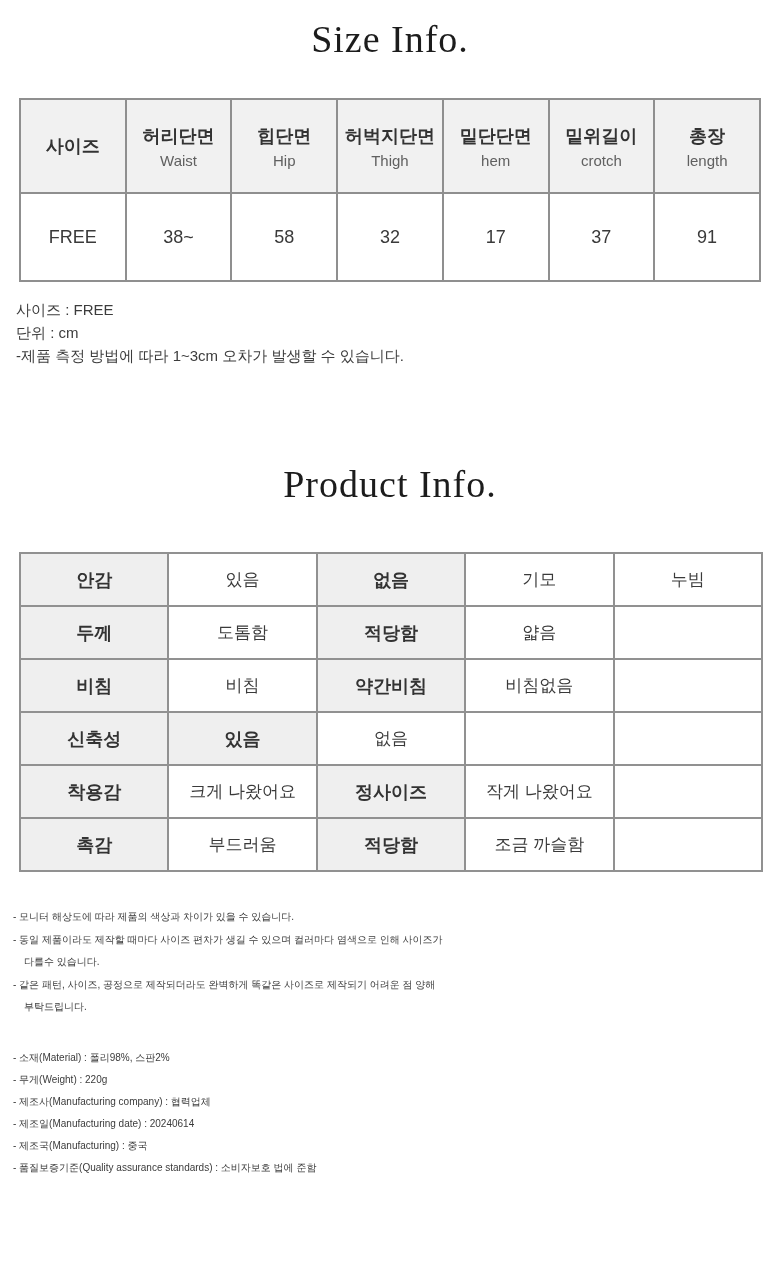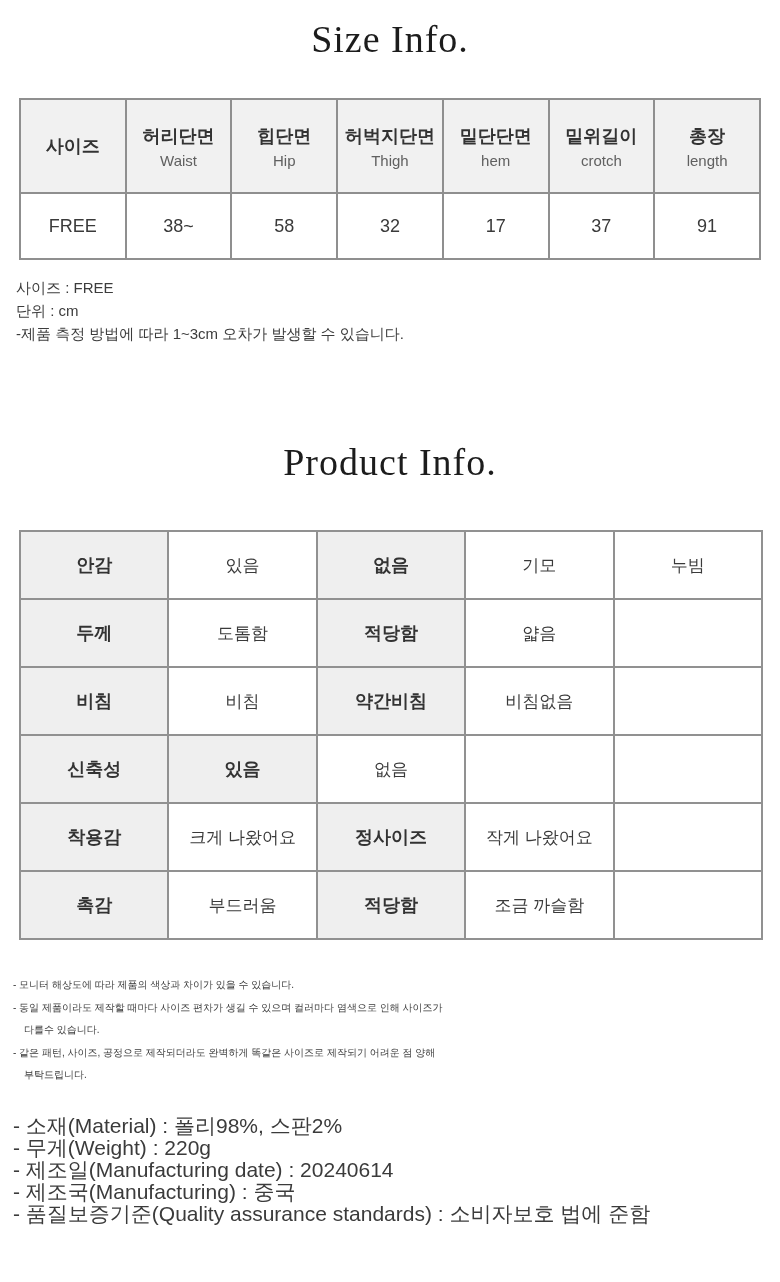--- a/index.html
+++ b/index.html
@@ -42,42 +42,42 @@
   }
   .size-table .en-label {
     display: block;
     font-weight: 400;
     font-size: 15px;
     color: #606060;
     margin-top: 4px;
   }
   .size-table tbody td {
     background: #ffffff;
-    height: 66px;
+    height: 88px;
     font-size: 18px;
     font-weight: 400;
     color: #3a3a3a;
   }
 
   .size-notes {
     margin: 16px 0 0 16px;
     font-size: 15px;
     line-height: 23px;
     color: #3c3c3c;
   }
 
   
   .product-table {
     width: 744px;
     margin: 47px 0 0 19px;
   }
   .product-table td {
     border: 2px solid #919191;
     background: #ffffff;
-    height: 68px;
+    height: 53px;
     text-align: center;
     vertical-align: middle;
     font-size: 17px;
     font-weight: 400;
     color: #3a3a3a;
   }
   .product-table td.hl {
     background: #efefef;
     font-weight: 700;
     font-size: 18px;
@@ -88,21 +88,21 @@
   .disclaimers {
     margin: 34px 0 16px 13px;
     font-size: 10px;
     line-height: 22.5px;
     color: #3b3b3b;
   }
   .disclaimers .cont { padding-left: 11px; }
 
   .details {
     margin: 28px 0 0 13px;
-    font-size: 21px;
+    font-size: 10px;
     line-height: 22px;
     color: #3b3b3b;
   }
 </style>
 </head>
 <body>
 
 <h1 class="section-title title-size">Size Info.</h1>
 
 <table class="size-table">
@@ -189,16 +189,17 @@
   <div>- 모니터 해상도에 따라 제품의 색상과 차이가 있을 수 있습니다.</div>
   <div>- 동일 제품이라도 제작할 때마다 사이즈 편차가 생길 수 있으며 컬러마다 염색으로 인해 사이즈가</div>
   <div class="cont">다를수 있습니다.</div>
   <div>- 같은 패턴, 사이즈, 공정으로 제작되더라도 완벽하게 똑같은 사이즈로 제작되기 어려운 점 양해</div>
   <div class="cont">부탁드립니다.</div>
 </div>
 
 <div class="details">
   <div>- 소재(Material) : 폴리98%, 스판2%</div>
   <div>- 무게(Weight) : 220g</div>
+  <div>- 제조사(Manufacturing company) : 협력업체</div>
   <div>- 제조일(Manufacturing date) : 20240614</div>
   <div>- 제조국(Manufacturing) : 중국</div>
   <div>- 품질보증기준(Quality assurance standards) : 소비자보호 법에 준함</div>
 </div>
 
 </body></html>

